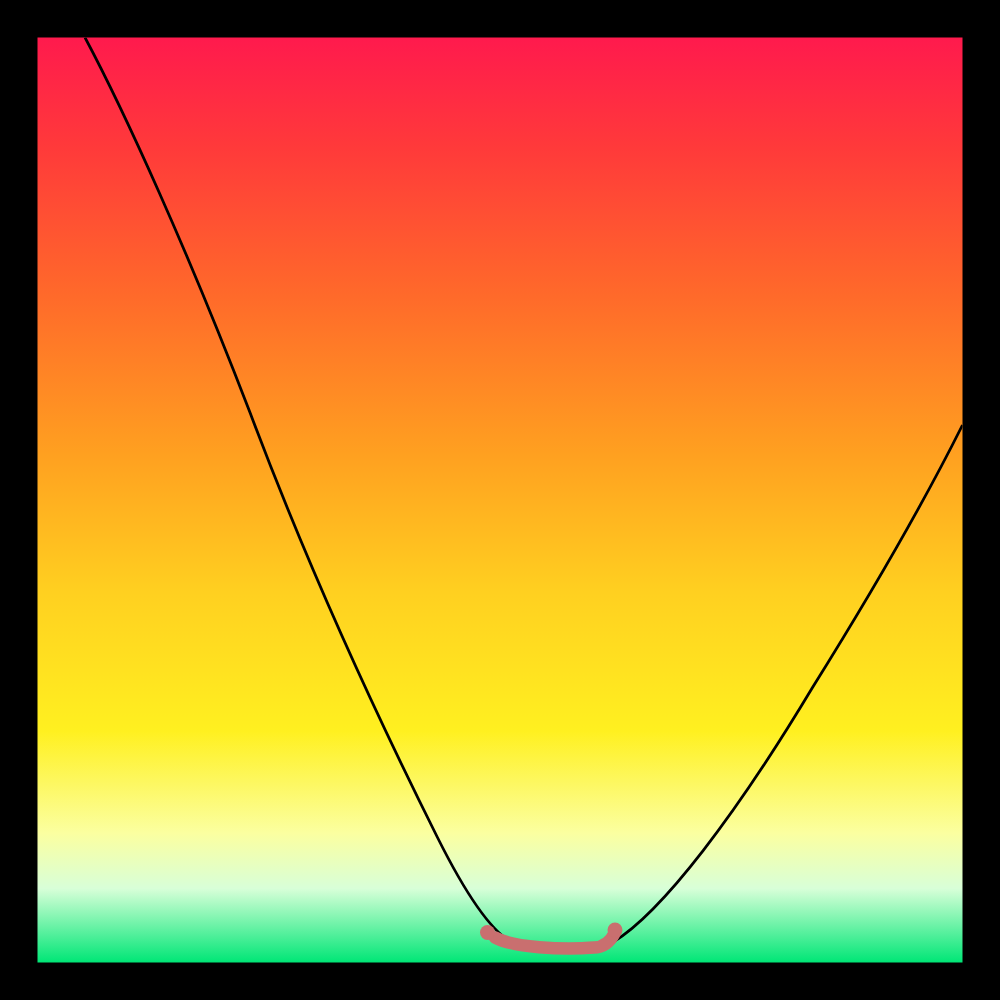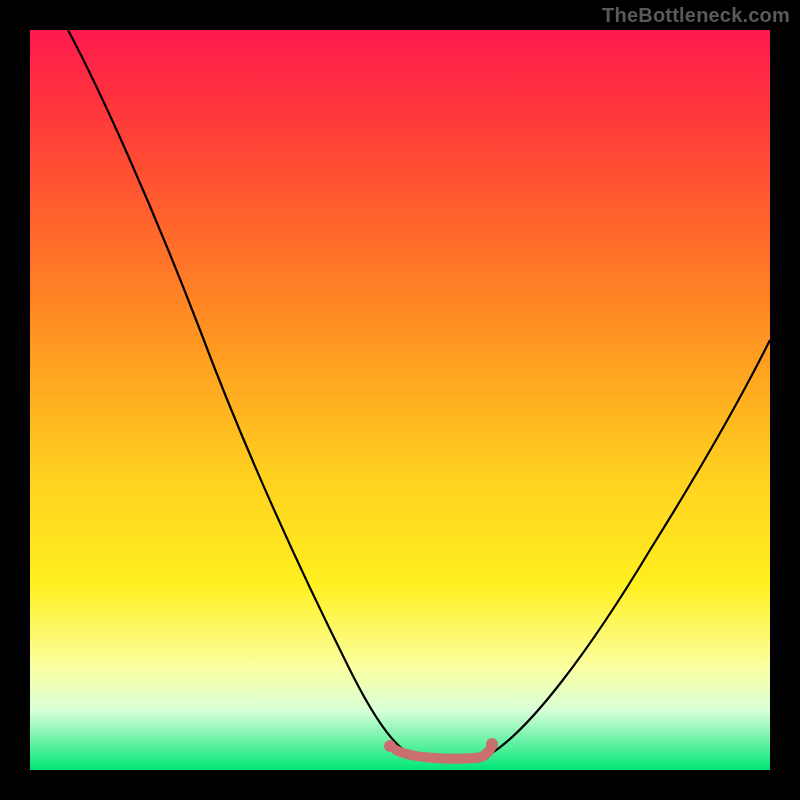--- a/index.html
+++ b/index.html
@@ -70,14 +70,13 @@
                C 670 440, 710 370, 740 310" fill="none" stroke="#000" stroke-width="2.2"></path>
 
       <path d="M 366 720
                C 380 728, 420 730, 445 728
                C 452 728, 458 724, 462 716" fill="none" stroke="#c96f6f" stroke-width="10" stroke-linecap="round"></path>
 
       <circle cx="360" cy="716" r="6" fill="#c96f6f"></circle>
       <circle cx="462" cy="714" r="6" fill="#c96f6f"></circle>
     </svg>
   </div>
-  <div class="attribution">TheBottleneck.com</div>
 </div>
 
 </body></html>

